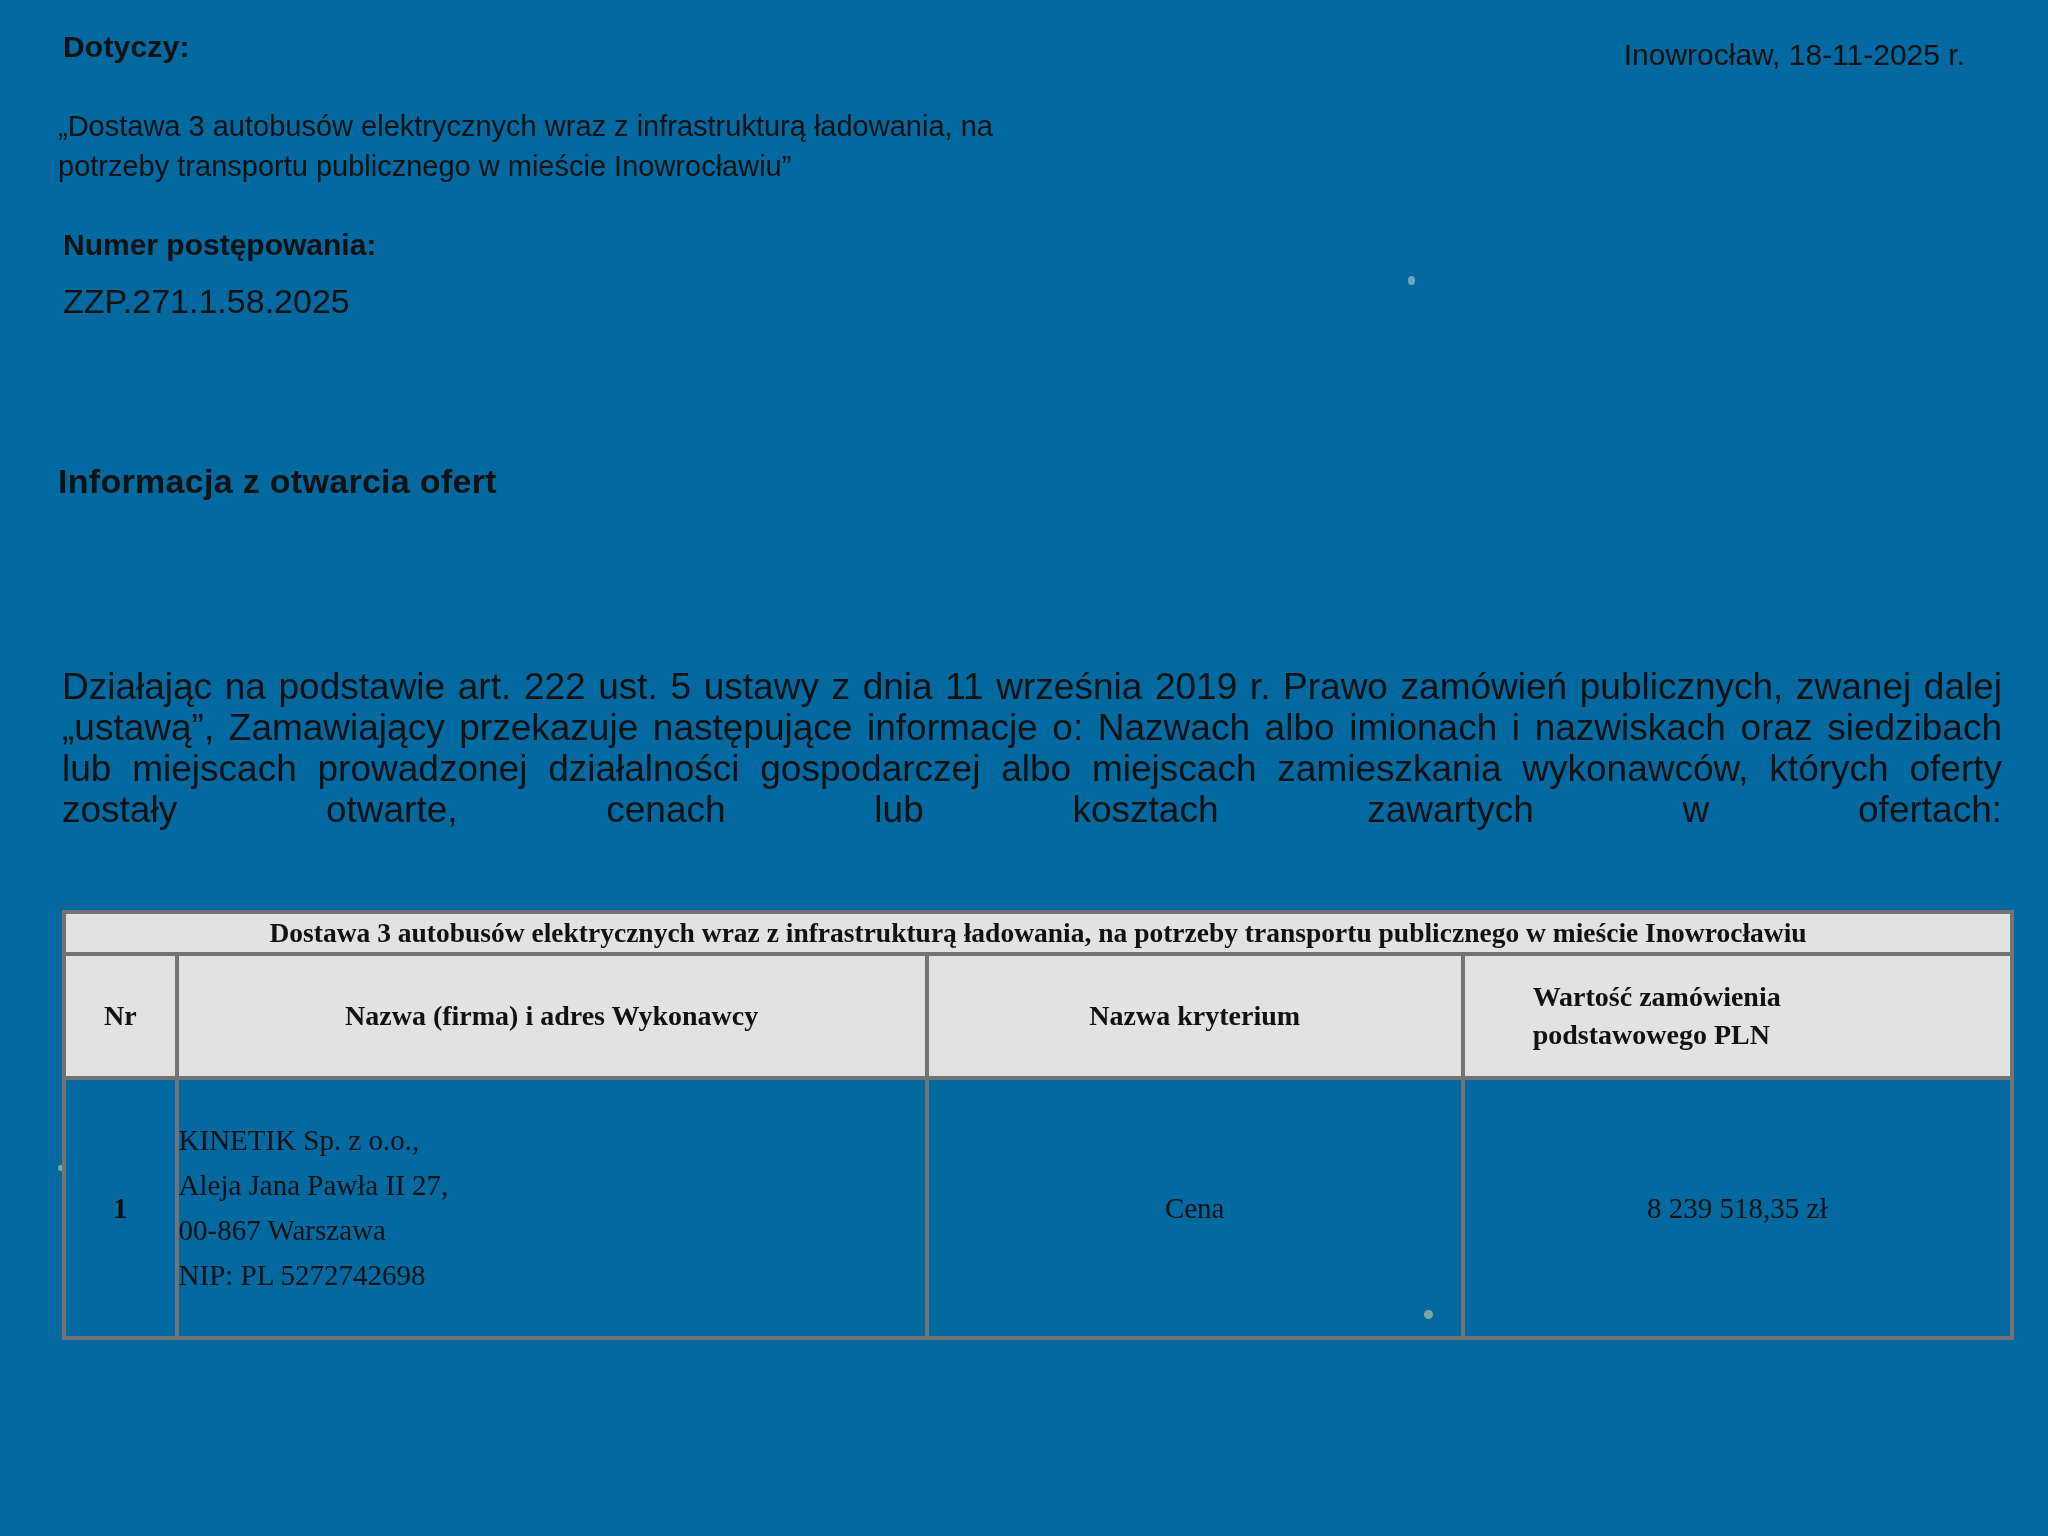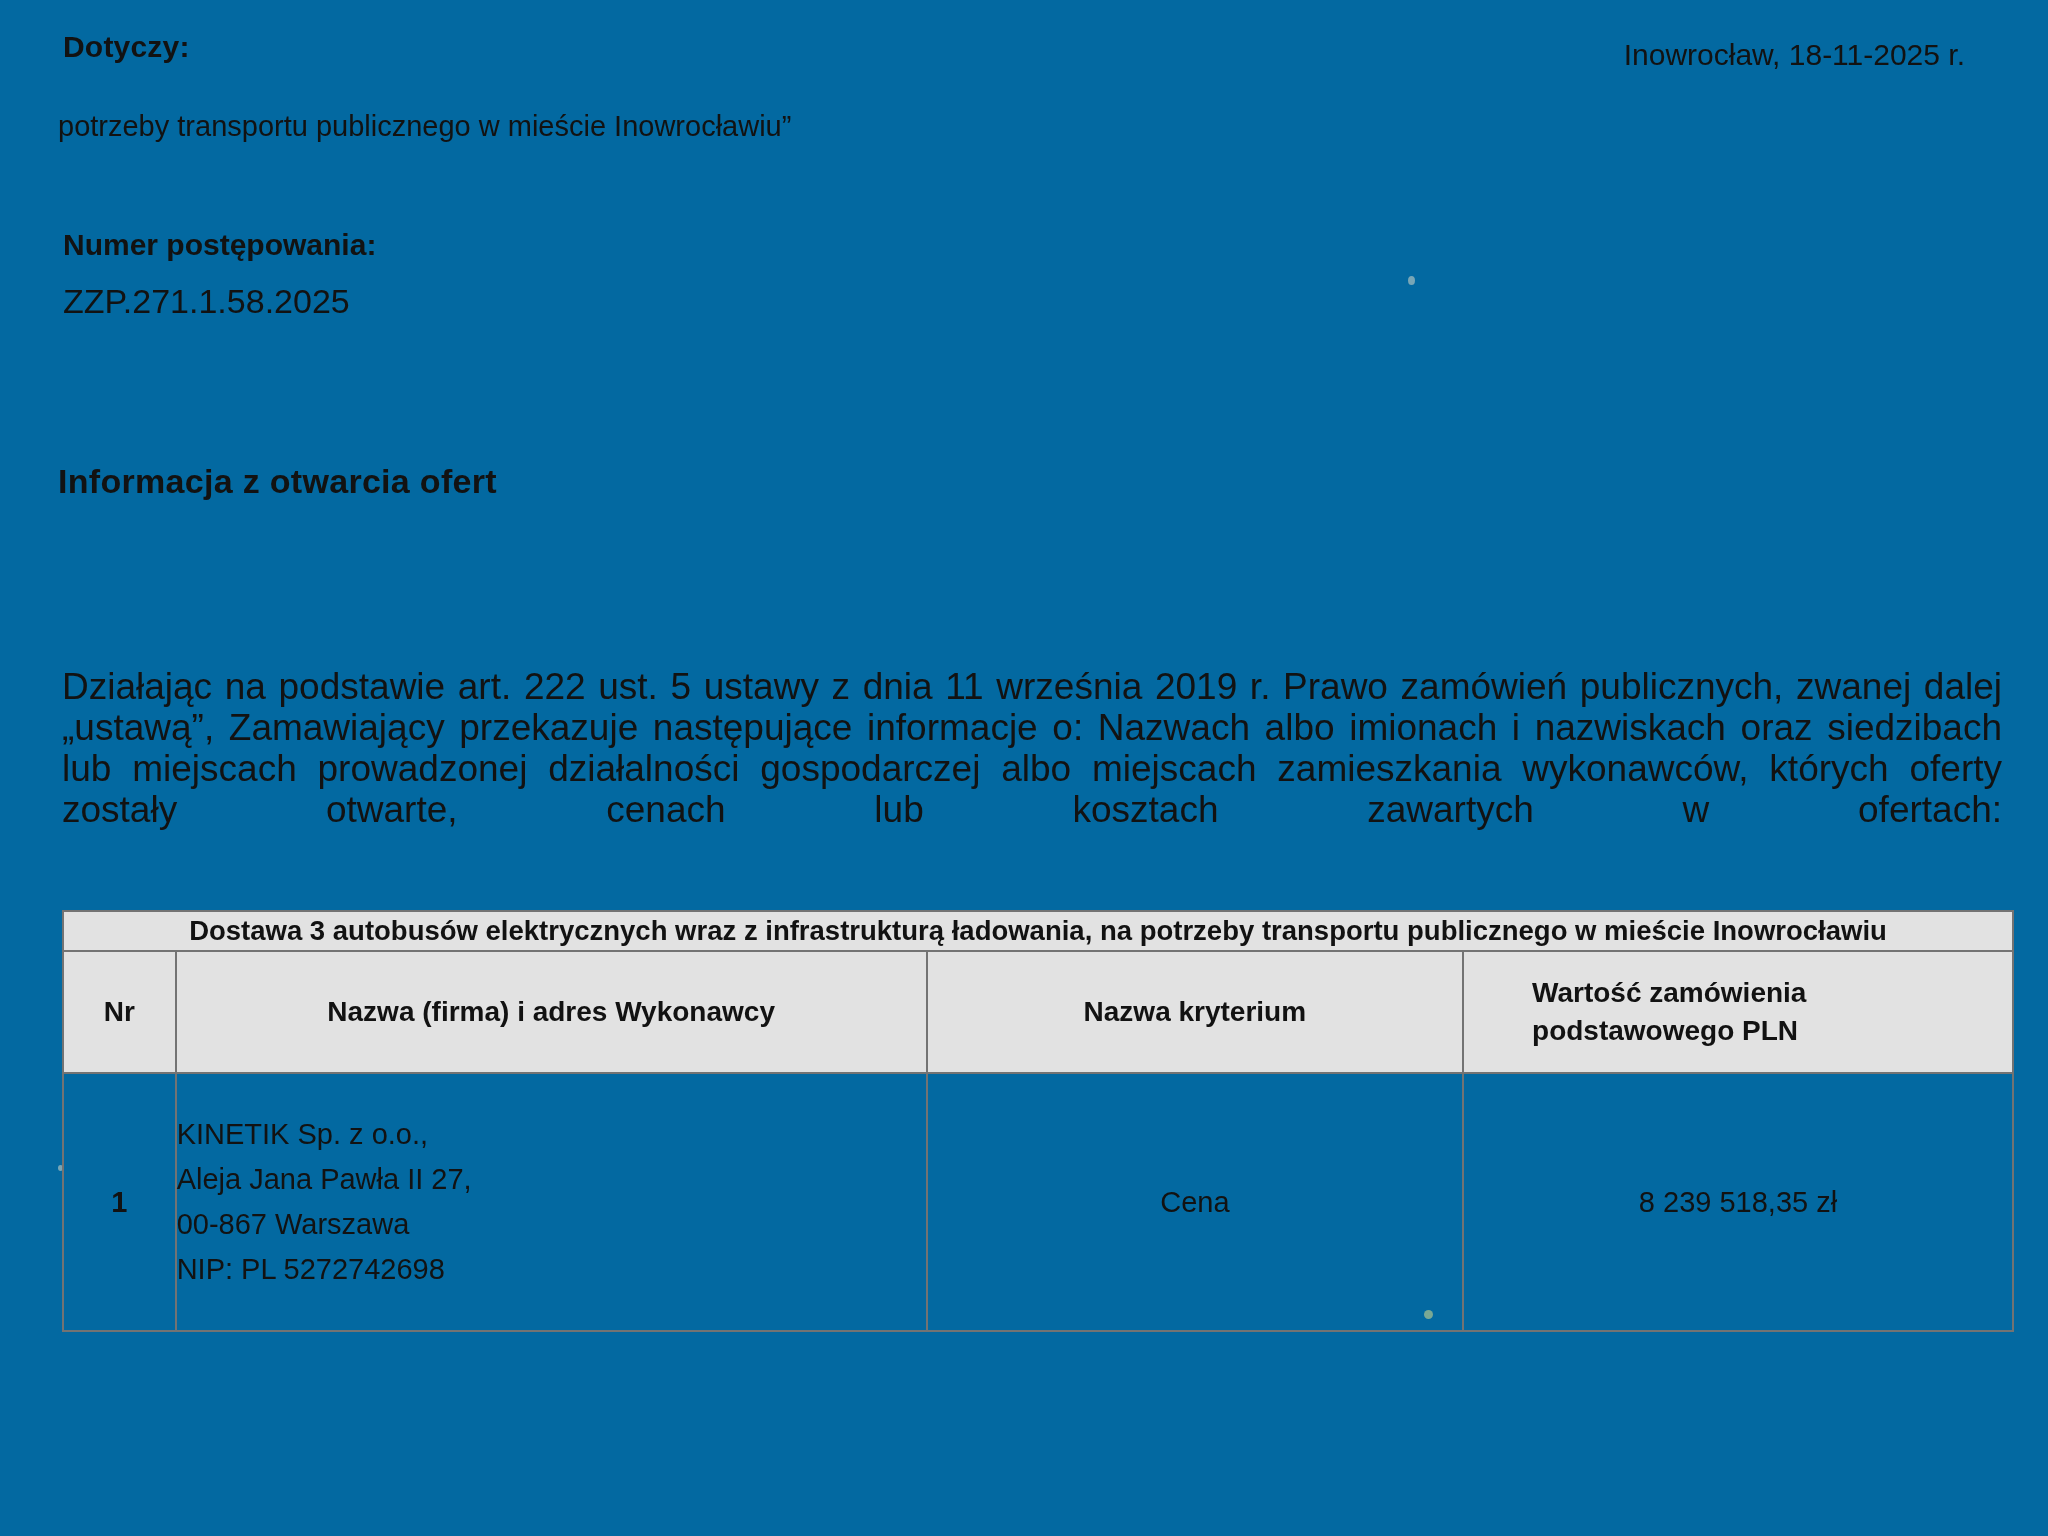--- a/index.html
+++ b/index.html
@@ -111,23 +111,24 @@
   
   .offers-table {
     position: absolute;
     left: 4px;
     top: 910px;
     width: 1952px;
     border-collapse: collapse;
     table-layout: fixed;
   }
   .offers-table td {
-    border: 2px solid #737373;
+    border: 4px solid #737373;
     vertical-align: middle;
     padding: 0;
+    font-family: Liberation Serif, serif;
   }
   .shade {
     background: #e2e2e2;
   }
 
   .tbl-title-cell {
     text-align: center;
     font-size: 27.5px;
     font-weight: bold;
     line-height: 38px;
@@ -194,20 +195,21 @@
   <div class="speck" style="left:58px;top:1165px;width:5px;height:6px;"></div>
 
   <div class="content">
 
     <div class="header-row">
       <div class="dotyczy-label">Dotyczy:</div>
       <div class="place-date">Inowrocław, 18-11-2025 r.</div>
     </div>
 
     <div class="subject-lines">
+      <div>„Dostawa 3 autobusów elektrycznych wraz z infrastrukturą ładowania, na</div>
       <div>potrzeby transportu publicznego w mieście Inowrocławiu”</div>
     </div>
 
     <div class="nr-post-label">Numer postępowania:</div>
     <div class="nr-post-value">ZZP.271.1.58.2025</div>
 
     <div class="doc-title">Informacja z otwarcia ofert</div>
 
     <div class="intro-par">Działając na podstawie art. 222 ust. 5 ustawy z dnia 11 września 2019 r. Prawo zamówień publicznych, zwanej dalej „ustawą”, Zamawiający przekazuje następujące informacje o: Nazwach albo imionach i nazwiskach oraz siedzibach lub miejscach prowadzonej działalności gospodarczej albo miejscach zamieszkania wykonawców, których oferty zostały otwarte, cenach lub kosztach zawartych w ofertach:</div>
 

